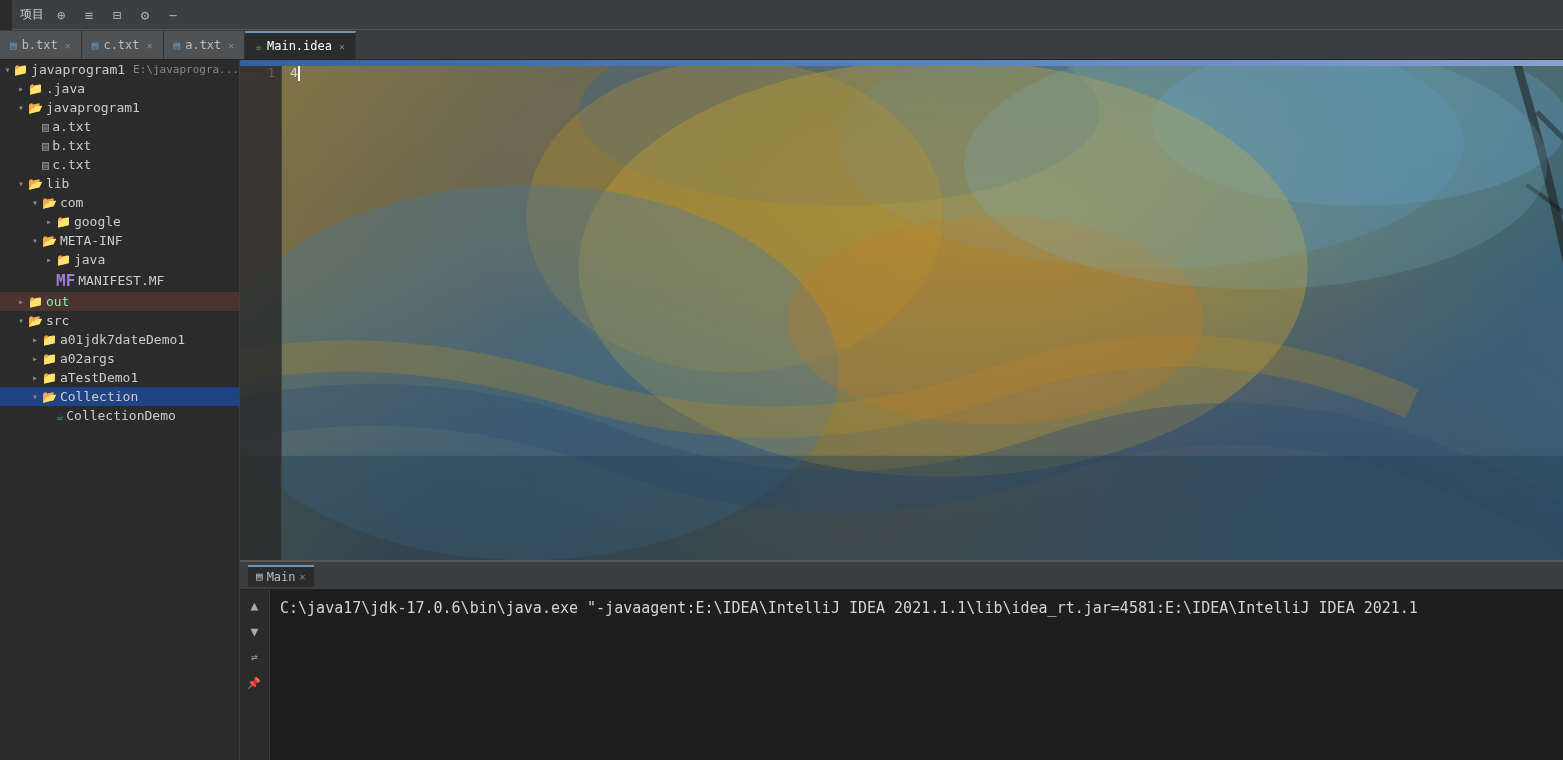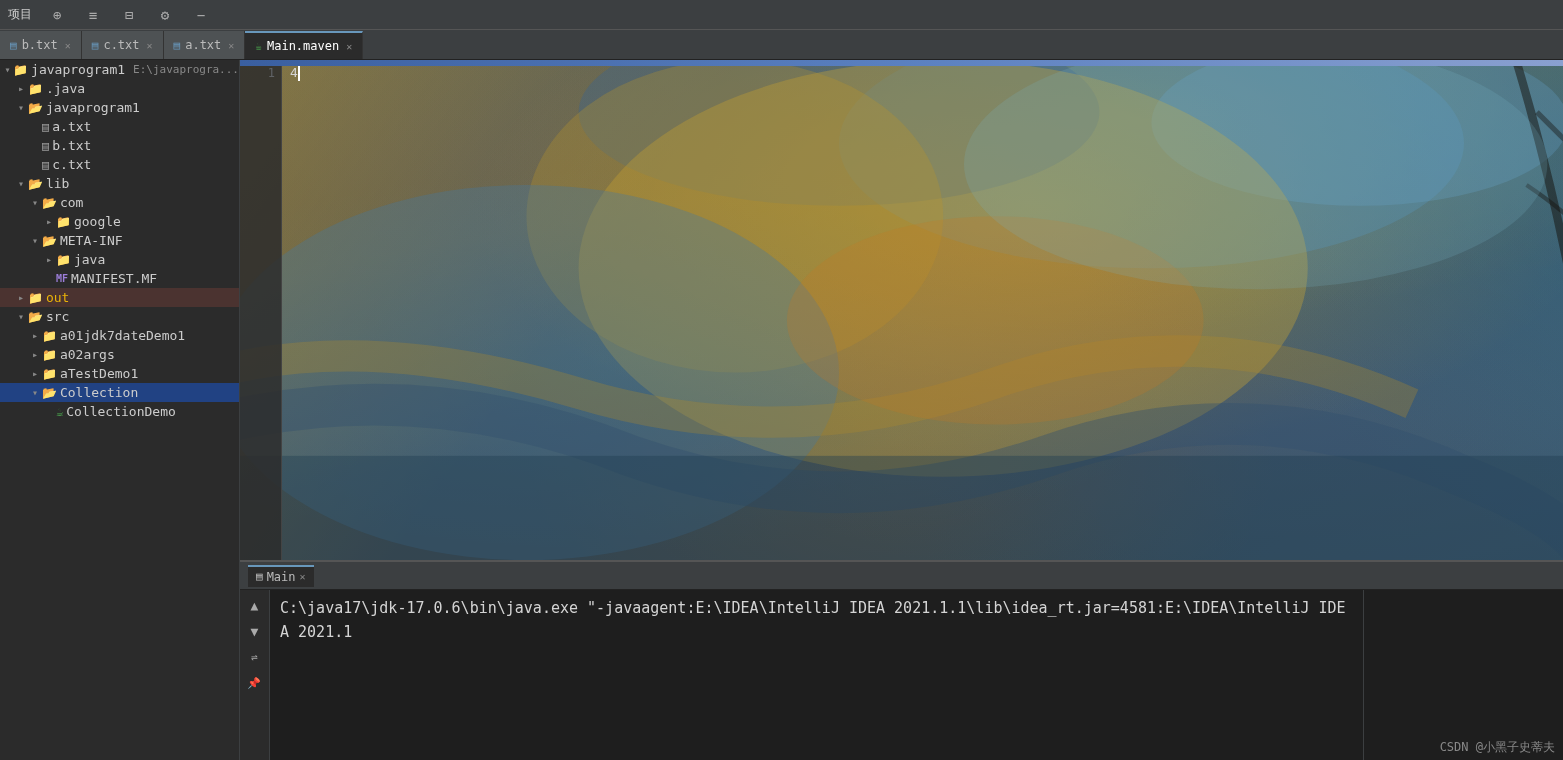--- a/index.html
+++ b/index.html
@@ -5,22 +5,23 @@
     * { margin: 0; padding: 0; box-sizing: border-box; }
     body { width: 1563px; height: 760px; overflow: hidden; font-family: 'Consolas', 'Monaco', monospace; font-size: 13px; background: #2b2b2b; color: #d4d4d4; }
 
     
     .toolbar {
       height: 30px;
       background: #3c3f41;
       display: flex;
       align-items: center;
       padding: 0 8px;
-      gap: 14px;
+      gap: 6px;
       border-bottom: 1px solid #555;
+      margin-left: 12px;
     }
     .toolbar-text { color: #ccc; font-size: 12px; }
     .toolbar-btn {
       width: 22px; height: 22px;
       display: flex; align-items: center; justify-content: center;
       color: #aaa; font-size: 14px; cursor: pointer; border-radius: 3px;
     }
 
     
     .tab-bar {
@@ -291,21 +292,21 @@
     <span>c.txt</span>
     <span class="tab-close">✕</span>
   </div>
   <div class="tab">
     <span class="tab-icon tab-icon-txt">▤</span>
     <span>a.txt</span>
     <span class="tab-close">✕</span>
   </div>
   <div class="tab active">
     <span class="tab-icon tab-icon-java">☕</span>
-    <span>Main.maven</span>
+    <span>Main.idea</span>
     <span class="tab-close">✕</span>
   </div>
 </div>
 
 <div class="main-layout">
 
   <div class="sidebar">
 
     <div class="tree-item">
       <span class="tree-indent" style="width:2px"></span>
@@ -381,29 +382,29 @@
     <div class="tree-item">
       <span class="tree-indent" style="width:42px"></span>
       <span class="tree-arrow closed"></span>
       <span class="tree-icon icon-folder">📁</span>
       <span class="tree-label">java</span>
     </div>
 
     <div class="tree-item">
       <span class="tree-indent" style="width:42px"></span>
       <span class="tree-arrow leaf"></span>
-      <span class="tree-icon icon-manifest" style="color:#9c7ed9; font-size:10px; font-weight:bold; margin-right:3px;">MF</span>
+      <span class="tree-icon icon-manifest" style="color:#9c7ed9; font-size:16px; font-weight:bold; margin-right:3px;">MF</span>
       <span class="tree-label">MANIFEST.MF</span>
     </div>
 
     <div class="tree-item" style="background:#cc554433;">
       <span class="tree-indent" style="width:14px"></span>
       <span class="tree-arrow closed"></span>
       <span class="tree-icon" style="color:#cc5544;">📁</span>
-      <span class="tree-label" style="color:#eab308;">out</span>
+      <span class="tree-label" style="color:#86efac;">out</span>
     </div>
 
     <div class="tree-item">
       <span class="tree-indent" style="width:14px"></span>
       <span class="tree-arrow open"></span>
       <span class="tree-icon icon-folder-open">📂</span>
       <span class="tree-label">src</span>
     </div>
 
     <div class="tree-item">
@@ -504,20 +505,17 @@
           <div class="ctrl-btn">▼</div>
           <div class="ctrl-btn" style="font-size:11px;">⇌</div>
           <div class="ctrl-btn" style="font-size:11px;">📌</div>
         </div>
 
         <div class="console-output">
           <div class="console-line info">C:\java17\jdk-17.0.6\bin\java.exe "-javaagent:E:\IDEA\IntelliJ IDEA 2021.1.1\lib\idea_rt.jar=4581:E:\IDEA\IntelliJ IDEA 2021.1</div>
           <div class="console-line">&nbsp;</div>
         </div>
 
-        <div class="bottom-right">
-          <span class="watermark">CSDN @小黑子史蒂夫</span>
-        </div>
       </div>
     </div>
 
   </div>
 </div>
 
 </body></html>

